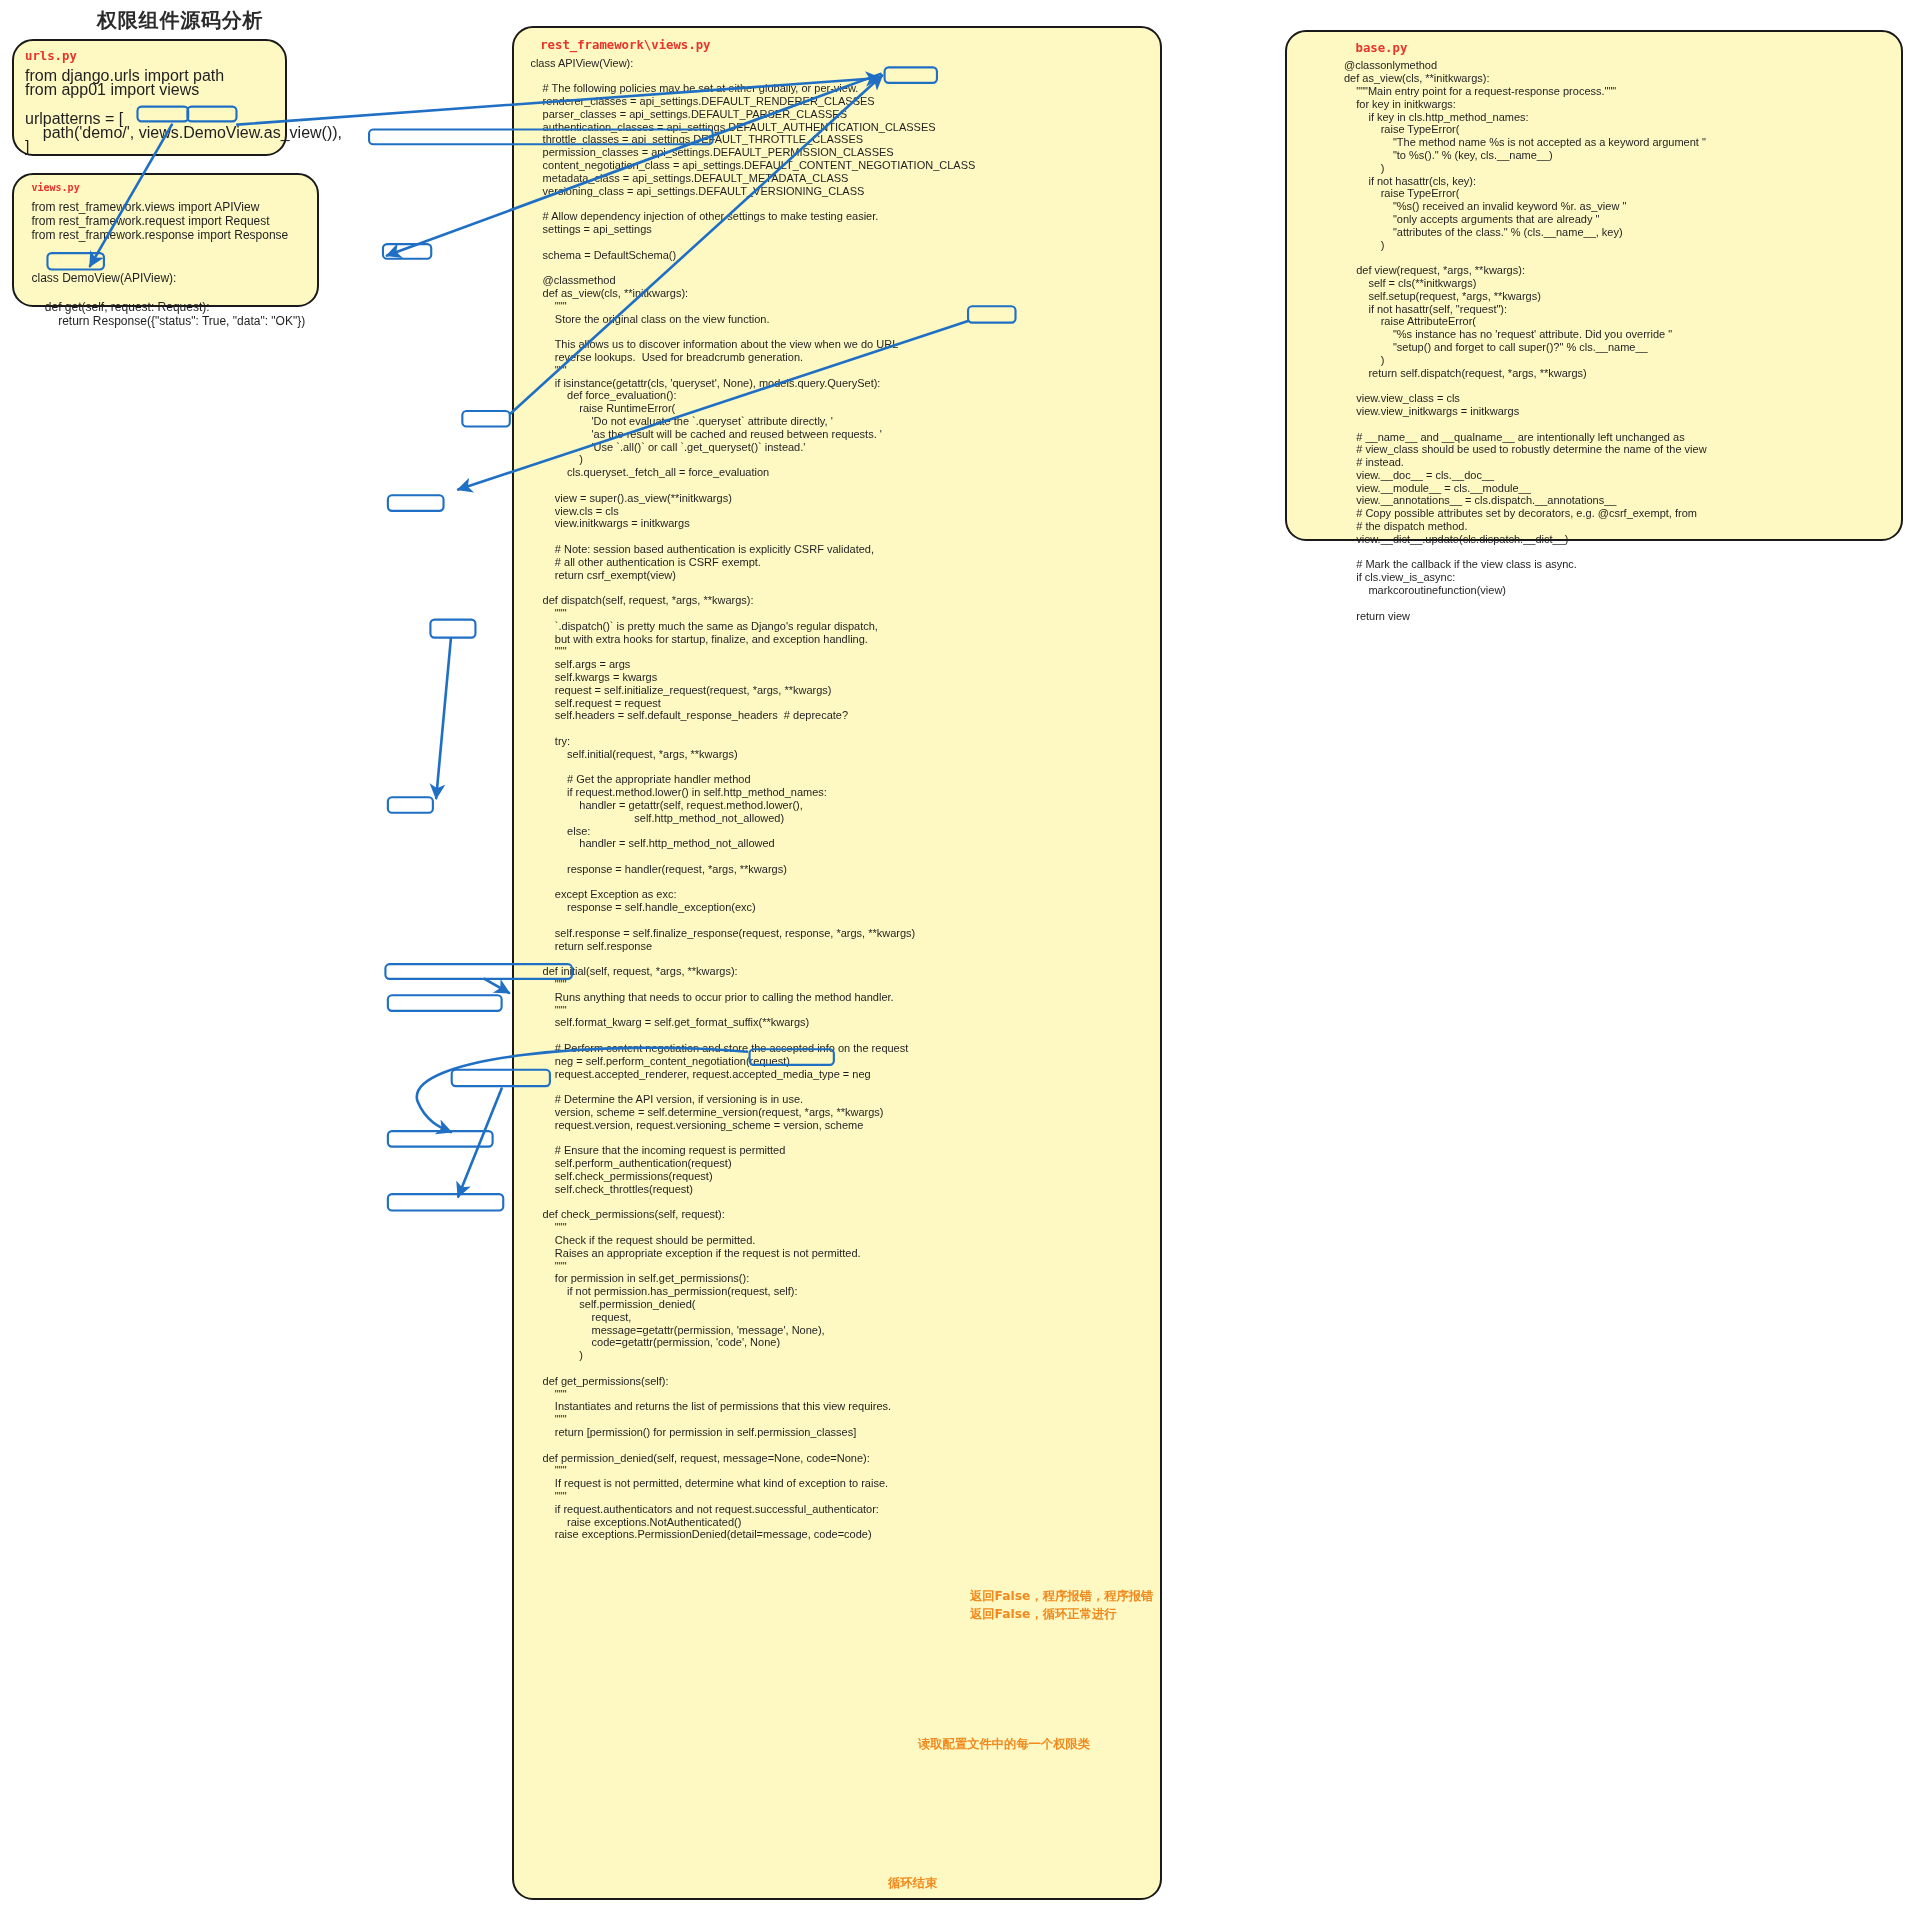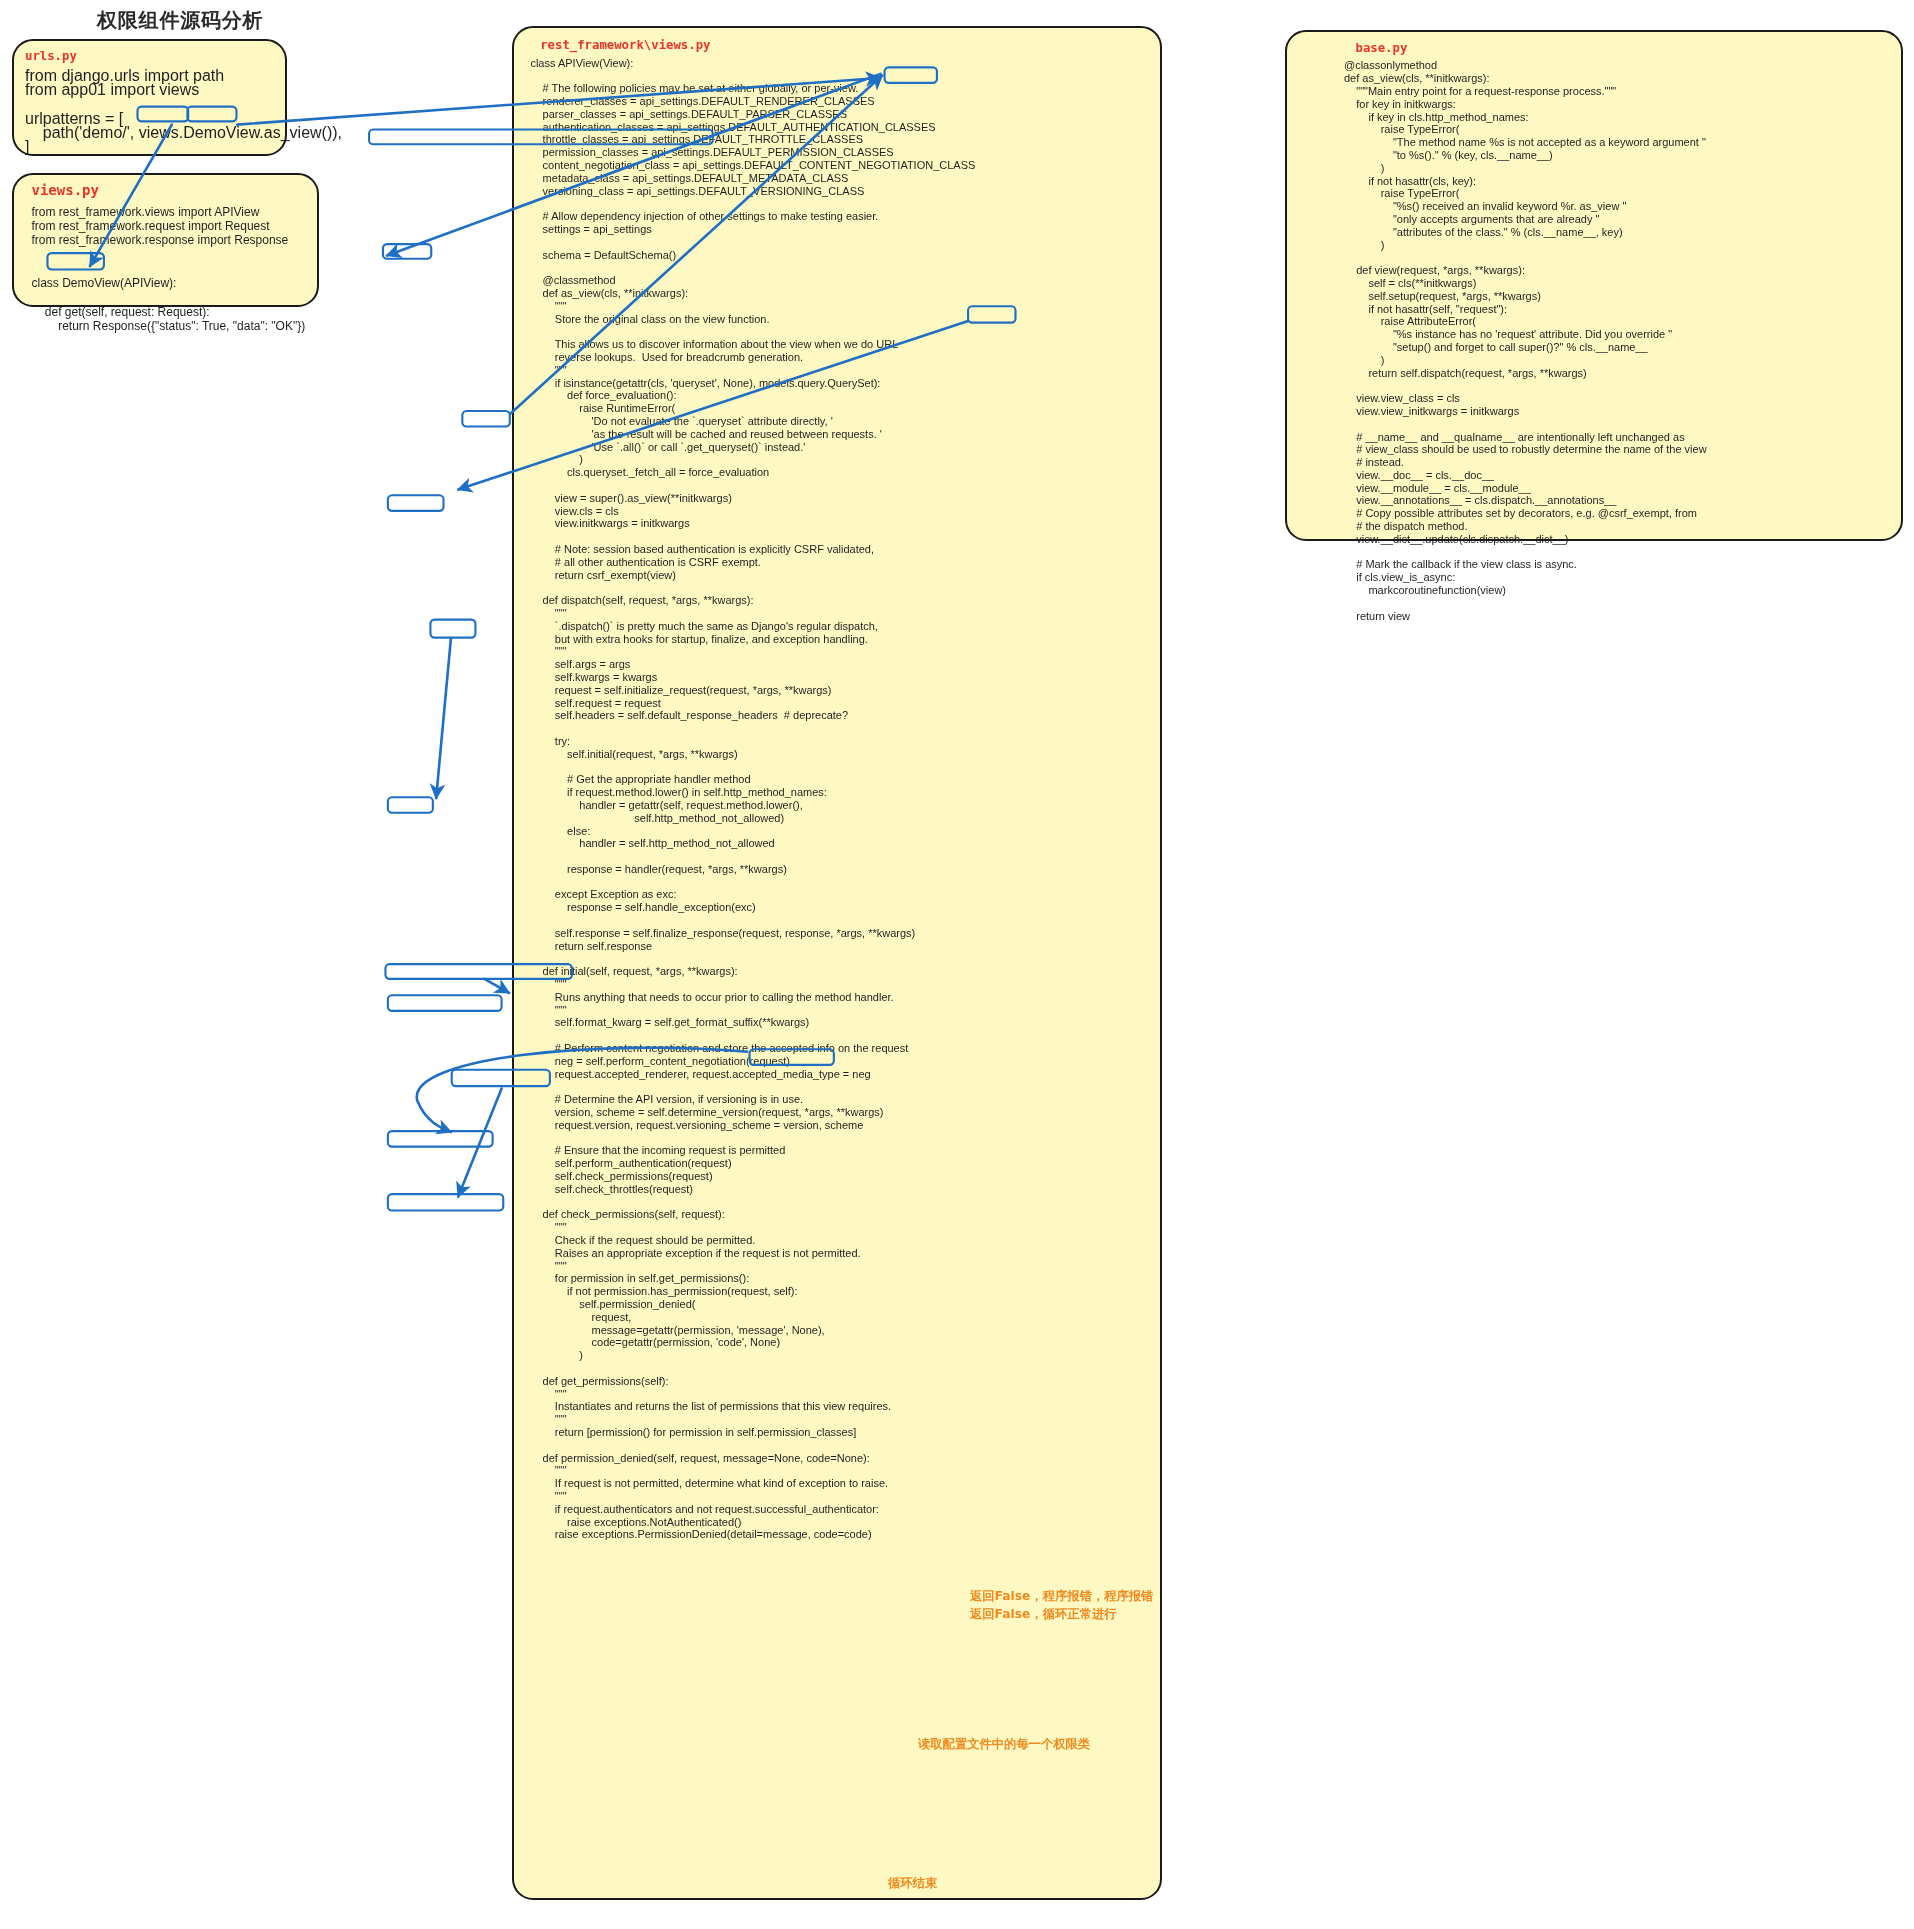--- a/index.html
+++ b/index.html
@@ -41,21 +41,21 @@
 
   
   #panel-urls{left:11.5px;top:39px;width:275px;height:117px;}
   #panel-urls .inner{padding:8.2px 0 0 11.5px;}
   #panel-urls .panel-filename{font-size:12.3px;margin-bottom:5.7px;}
   #panel-urls .code{font-size:16px;line-height:14.3px;}
 
   
   #panel-views{left:11.5px;top:173px;width:307px;height:134px;}
   #panel-views .inner{padding:7.4px 0 0 18px;}
-  #panel-views .panel-filename{font-size:14px;margin-bottom:6.5px;}
+  #panel-views .panel-filename{font-size:10px;margin-bottom:6.5px;}
   #panel-views .code{font-size:12px;line-height:14.3px;}
 
   
   #panel-rfviews{left:512px;top:26px;width:650px;height:1874px;}
   #panel-rfviews .inner{padding:9.8px 0 0 16.4px;}
   #panel-rfviews .panel-filename{font-size:12.3px;margin-bottom:4.9px;margin-left:9.8px;}
   #panel-rfviews .code{font-size:11px;line-height:12.8px;}
 
   
   #panel-base{left:1285px;top:29.5px;width:618px;height:511px;}

